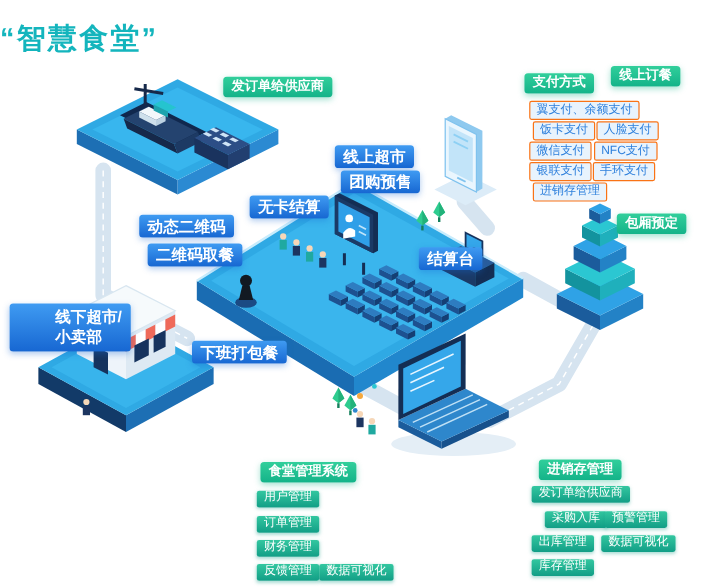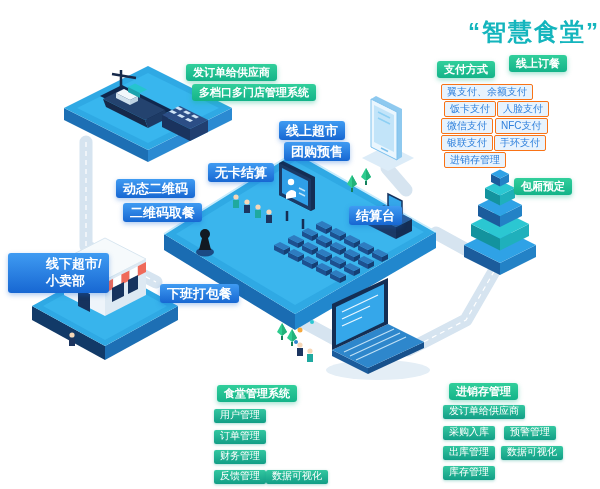--- a/index.html
+++ b/index.html
@@ -1,19 +1,19 @@
 <!DOCTYPE html>
 <html><head>
 <meta charset="utf-8">
 <style>
   html,body{margin:0;padding:0;background:#fff;}
   .stage{position:relative;width:600px;height:489px;background:#ffffff;overflow:hidden;
          font-family:"Liberation Sans",sans-serif;}
   .scene{position:absolute;left:0;top:0;}
-  .title{position:absolute;left:0;right:0;top:16px;text-align:right;
+  .title{position:absolute;left:0;right:0;top:16px;text-align:left;
          font-size:24px;font-weight:700;color:#14b5bd;letter-spacing:2px;}
   .lbl{position:absolute;white-space:nowrap;border-radius:3px;line-height:1;}
   .g{background:linear-gradient(180deg,#31cf9b,#14b389);color:#fff;font-size:11px;font-weight:700;
      padding:3px 7px;box-shadow:0 2px 5px rgba(20,179,137,.4);}
   .b{background:linear-gradient(180deg,#3f9bf2,#1767d2);color:#fff;font-size:13px;font-weight:700;
      padding:3px 7px;box-shadow:0 2px 5px rgba(23,103,210,.35);}
   .p{background:#e8f3fd;color:#2f80dc;border:1px solid #f97316;font-size:10px;
      padding:2px 5px;border-radius:2px;}
   .s{background:linear-gradient(180deg,#33c7a0,#129e86);color:#fff;font-size:10px;
      padding:2px 6px;border-radius:2px;box-shadow:0 1px 3px rgba(18,158,134,.35);font-family:Liberation Mono, monospace;}
@@ -225,21 +225,20 @@
       <circle cx="312" cy="322" r="2" fill="#2bc7d2"></circle>
       <circle cx="296" cy="342" r="2" fill="#2e87cc"></circle>
       <use href="#person-navy" x="300" y="354"></use>
       <use href="#person-teal" x="310" y="360"></use>
     </g>
   </svg>
 
   <div class="title">“智慧食堂”</div>
 
   <div class="lbl g" style="left:186px;top:64px">发订单给供应商</div>
-  <div class="lbl g" style="left:192px;top:84px">多档口多门店管理系统</div>
   <div class="lbl g" style="left:437px;top:61px">支付方式</div>
   <div class="lbl g" style="left:509px;top:55px">线上订餐</div>
   <div class="lbl g" style="left:514px;top:178px">包厢预定</div>
 
   <div class="lbl b" style="left:279px;top:121px">线上超市</div>
   <div class="lbl b" style="left:284px;top:142px">团购预售</div>
   <div class="lbl b" style="left:208px;top:163px">无卡结算</div>
   <div class="lbl b" style="left:116px;top:179px">动态二维码</div>
   <div class="lbl b" style="left:123px;top:203px">二维码取餐</div>
   <div class="lbl b" style="left:349px;top:206px">结算台</div>
@@ -260,19 +259,19 @@
 
   <div class="lbl g" style="left:217px;top:385px">食堂管理系统</div>
   <div class="lbl s" style="left:214px;top:409px">用户管理</div>
   <div class="lbl s" style="left:214px;top:430px">订单管理</div>
   <div class="lbl s" style="left:214px;top:450px">财务管理</div>
   <div class="lbl s" style="left:214px;top:470px">反馈管理</div>
   <div class="lbl s" style="left:266px;top:470px">数据可视化</div>
 
   <div class="lbl g" style="left:449px;top:383px">进销存管理</div>
   <div class="lbl s" style="left:443px;top:405px">发订单给供应商</div>
-  <div class="lbl s" style="left:443px;top:426px">采购入库</div>
+  <div class="lbl s" style="left:454px;top:426px">采购入库</div>
   <div class="lbl s" style="left:504px;top:426px">预警管理</div>
   <div class="lbl s" style="left:443px;top:446px">出库管理</div>
   <div class="lbl s" style="left:501px;top:446px">数据可视化</div>
   <div class="lbl s" style="left:443px;top:466px">库存管理</div>
 
 </div>
 
 </body></html>

